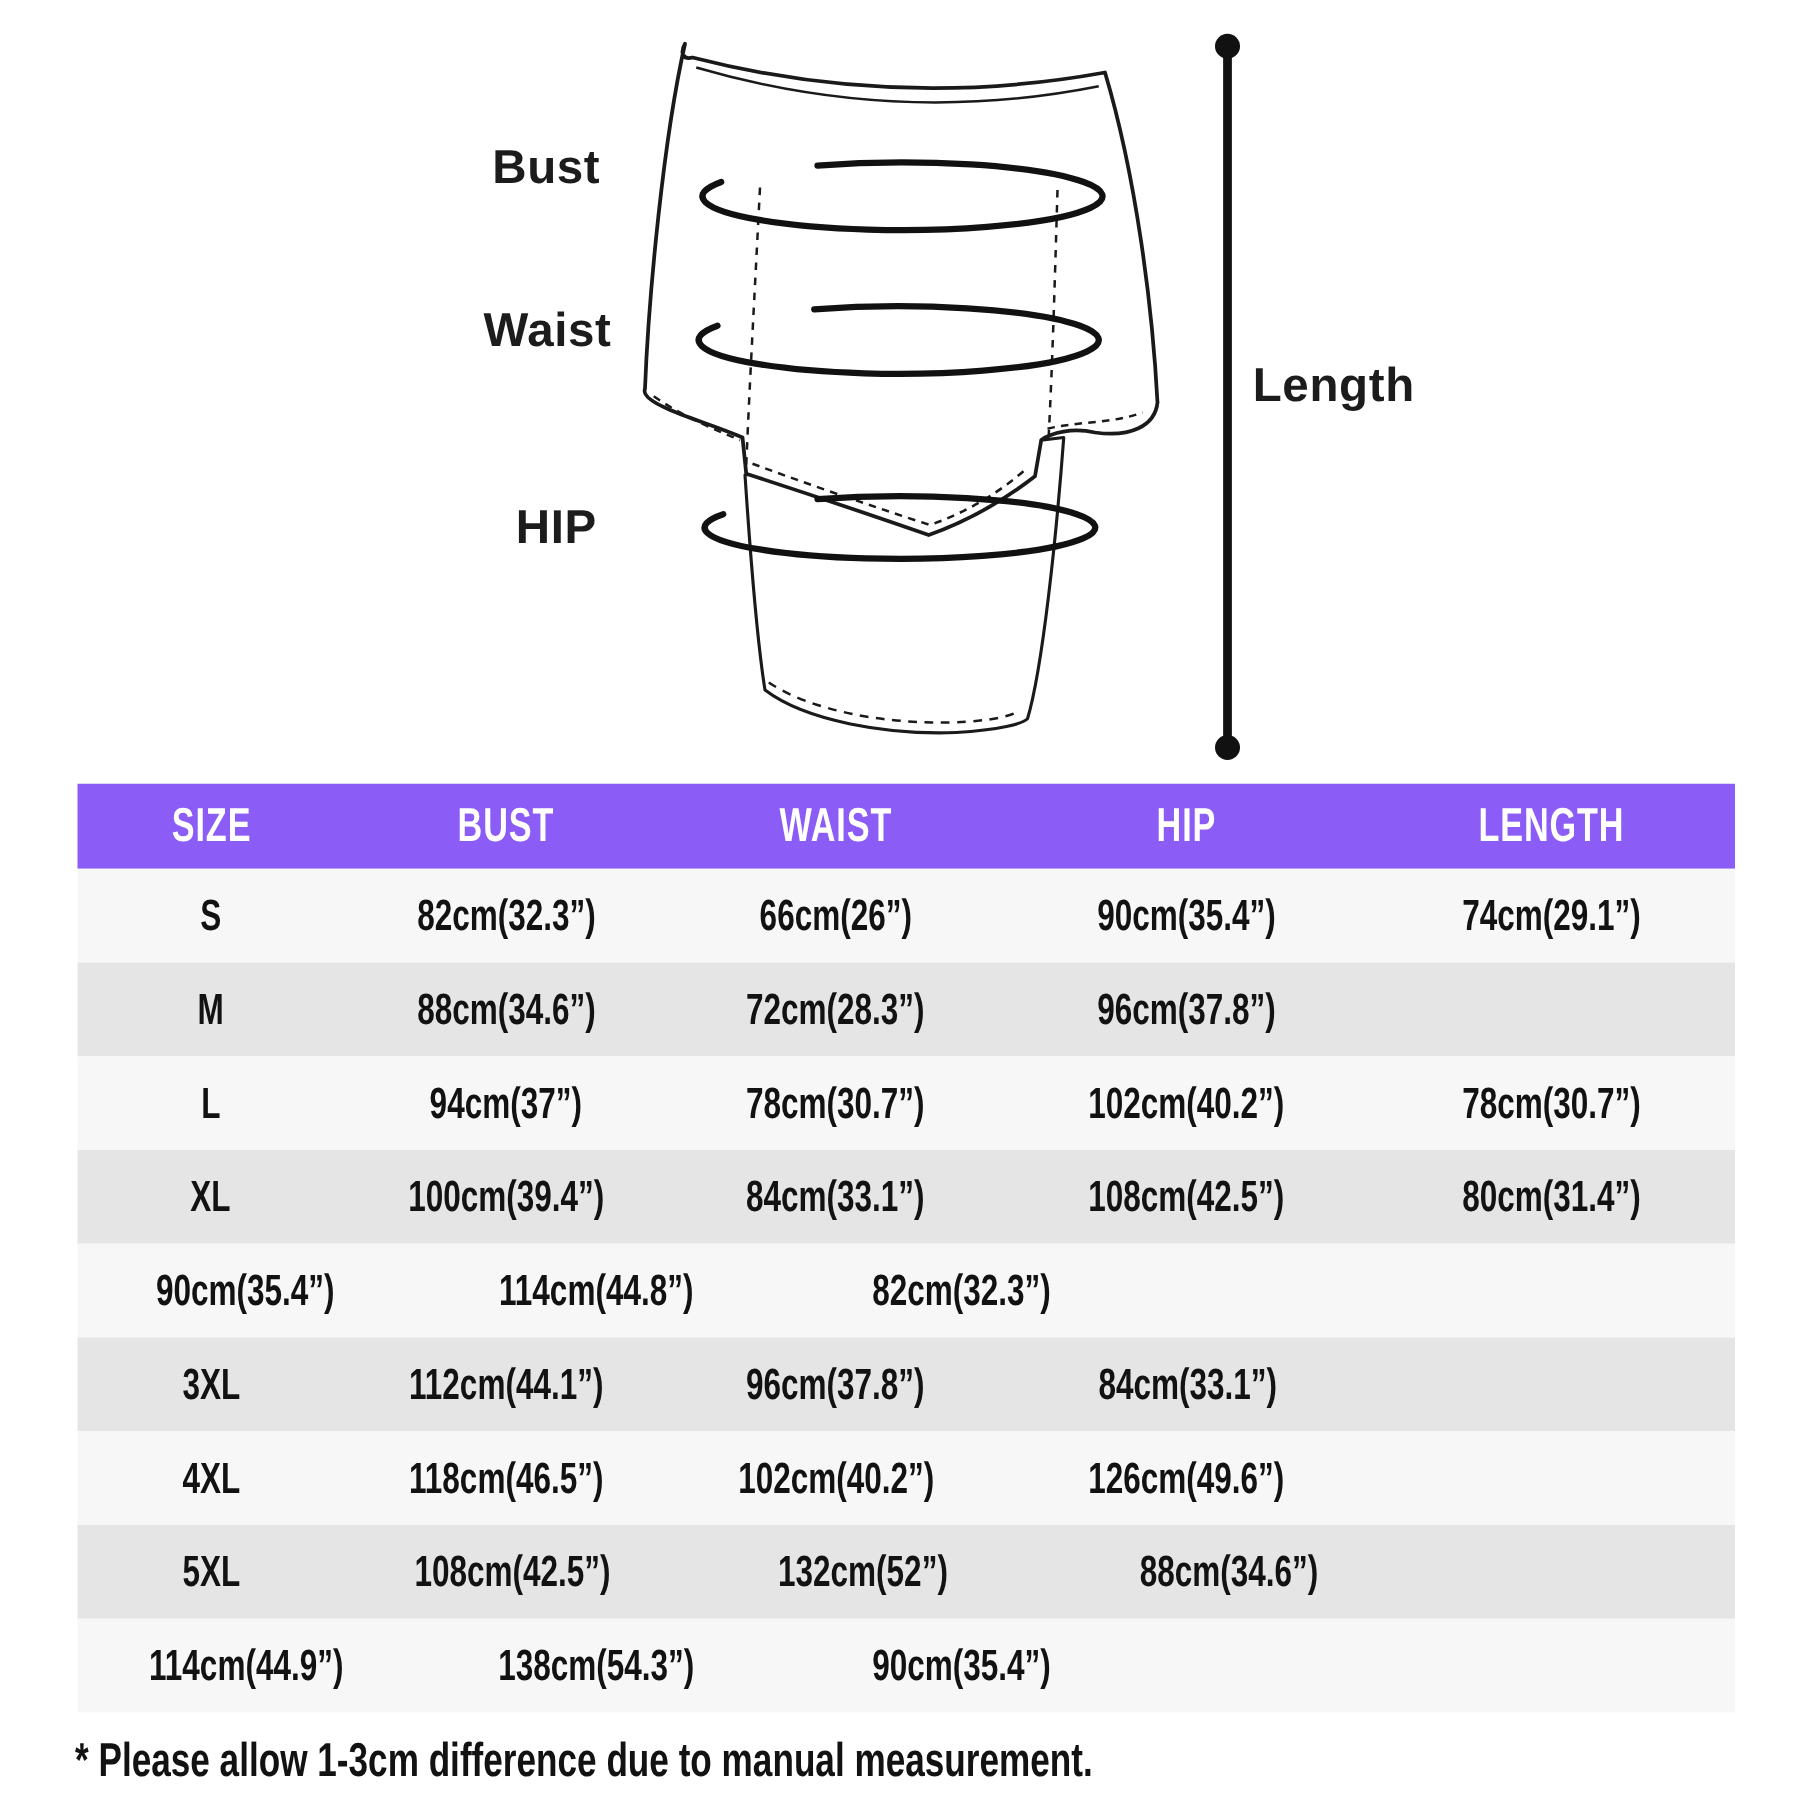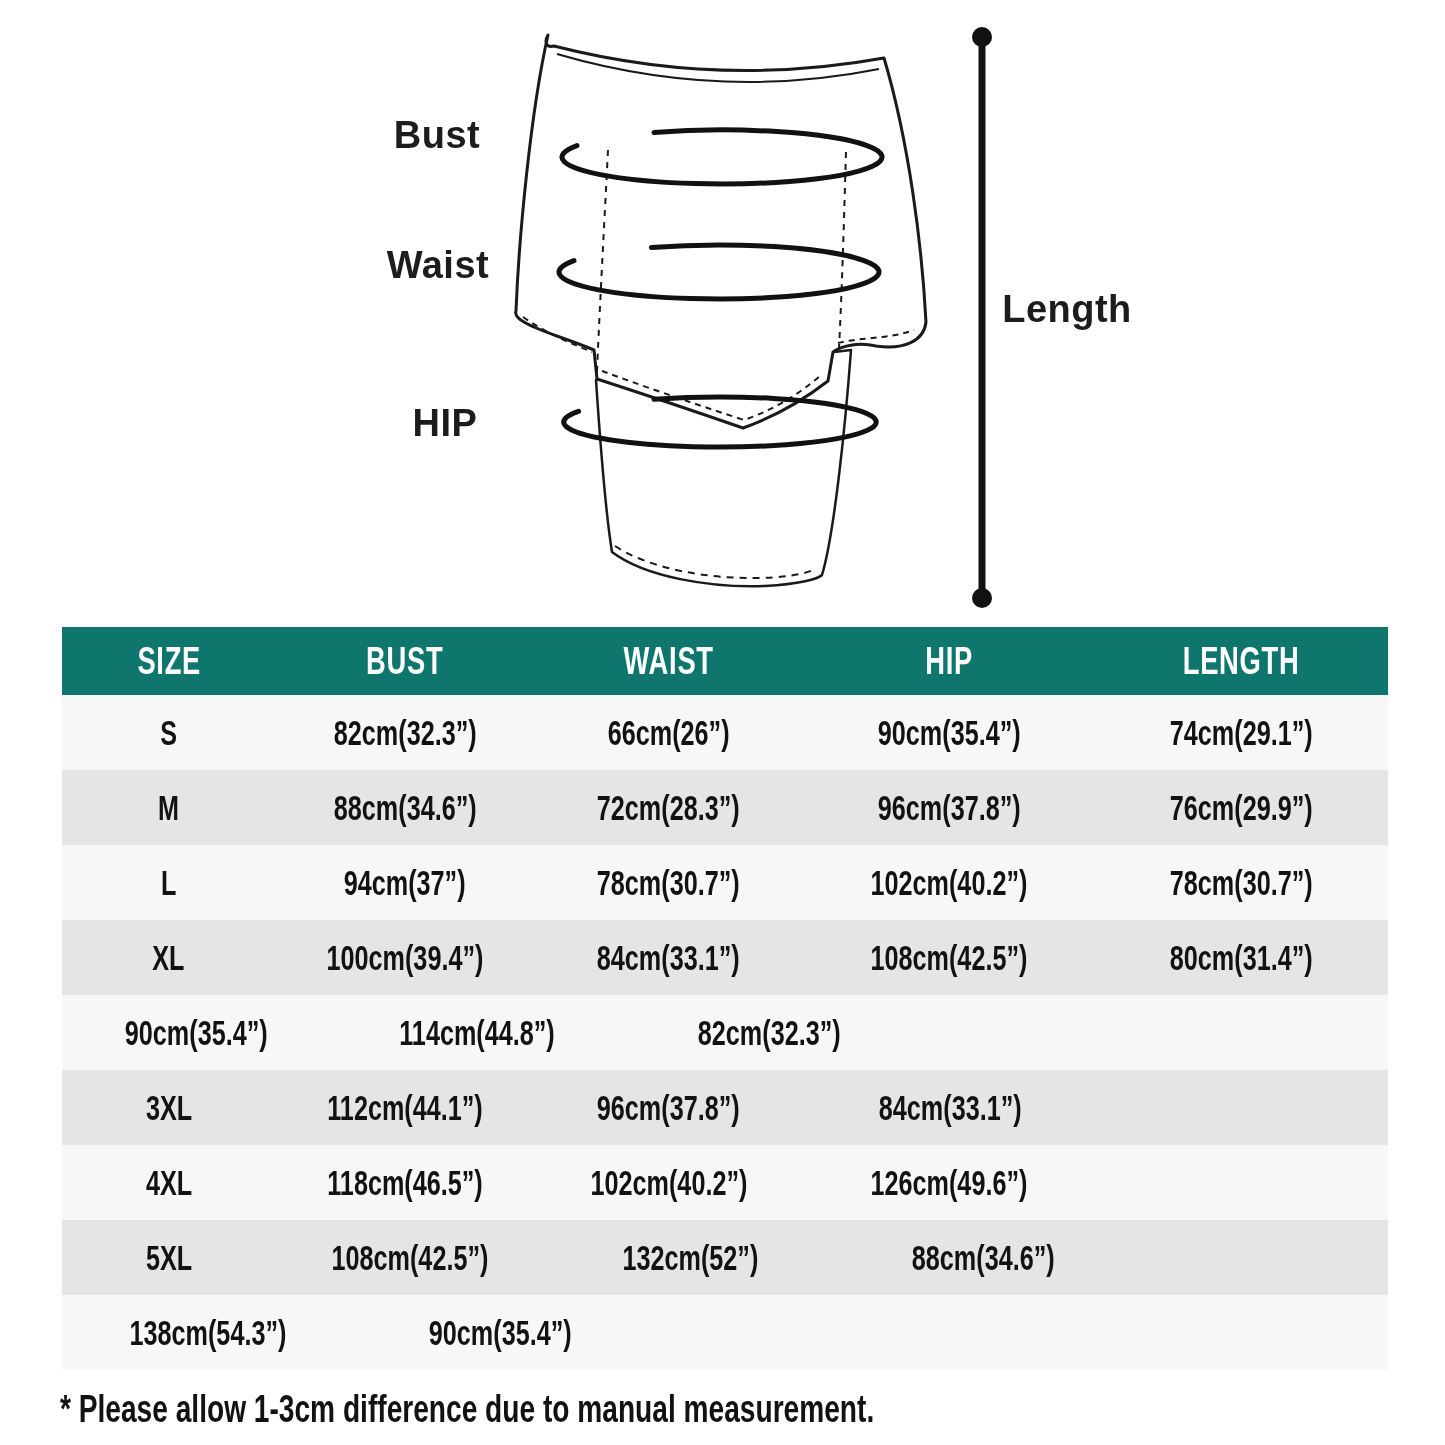--- a/index.html
+++ b/index.html
@@ -9,21 +9,21 @@
     position:relative;overflow:hidden;
   }
   .diagram{position:absolute;left:0;top:0;width:1445px;height:625px;}
   .diagram svg{position:absolute;left:0;top:0;}
   .dlabel{
     position:absolute;transform:translate(-50%,-50%);
     font-weight:bold;font-size:38px;color:#1c1c1c;letter-spacing:.5px;white-space:nowrap;
   }
   .size-table{position:absolute;left:62px;top:627px;width:1326px;}
   .thead{
-    display:flex;align-items:center;height:68px;background:#0f766e;
+    display:flex;align-items:center;height:68px;background:#8b5cf6;
   }
   .trow{display:flex;align-items:center;height:75px;}
   .trow.light{background:#f7f7f7;}
   .trow.dark{background:#e5e5e5;}
   .tcell{display:flex;align-items:center;justify-content:center;overflow:visible;}
   .c0{width:16.1%;} .c1{width:19.5%;} .c2{width:20.3%;} .c3{width:22%;} .c4{width:22.1%;}
   .cond{
     display:inline-block;transform:scaleX(0.72);transform-origin:center;
     white-space:nowrap;font-weight:bold;
   }
@@ -108,23 +108,20 @@
         </div>
         <div class="tcell c1">
           <span class="cond">88cm(34.6”)</span>
         </div>
         <div class="tcell c2">
           <span class="cond">72cm(28.3”)</span>
         </div>
         <div class="tcell c3">
           <span class="cond">96cm(37.8”)</span>
         </div>
-        <div class="tcell c4">
-          <span class="cond">76cm(29.9”)</span>
-        </div>
       </div>
       <div class="trow light">
         <div class="tcell c0">
           <span class="cond">L</span>
         </div>
         <div class="tcell c1">
           <span class="cond">94cm(37”)</span>
         </div>
         <div class="tcell c2">
           <span class="cond">78cm(30.7”)</span>
@@ -200,20 +197,23 @@
           <span class="cond">108cm(42.5”)</span>
         </div>
         <div class="tcell c3">
           <span class="cond">132cm(52”)</span>
         </div>
         <div class="tcell c4">
           <span class="cond">88cm(34.6”)</span>
         </div>
       </div>
       <div class="trow light">
+        <div class="tcell c2">
+          <span class="cond">114cm(44.9”)</span>
+        </div>
         <div class="tcell c3">
           <span class="cond">138cm(54.3”)</span>
         </div>
         <div class="tcell c4">
           <span class="cond">90cm(35.4”)</span>
         </div>
       </div>
     </div>
 </div>
 

